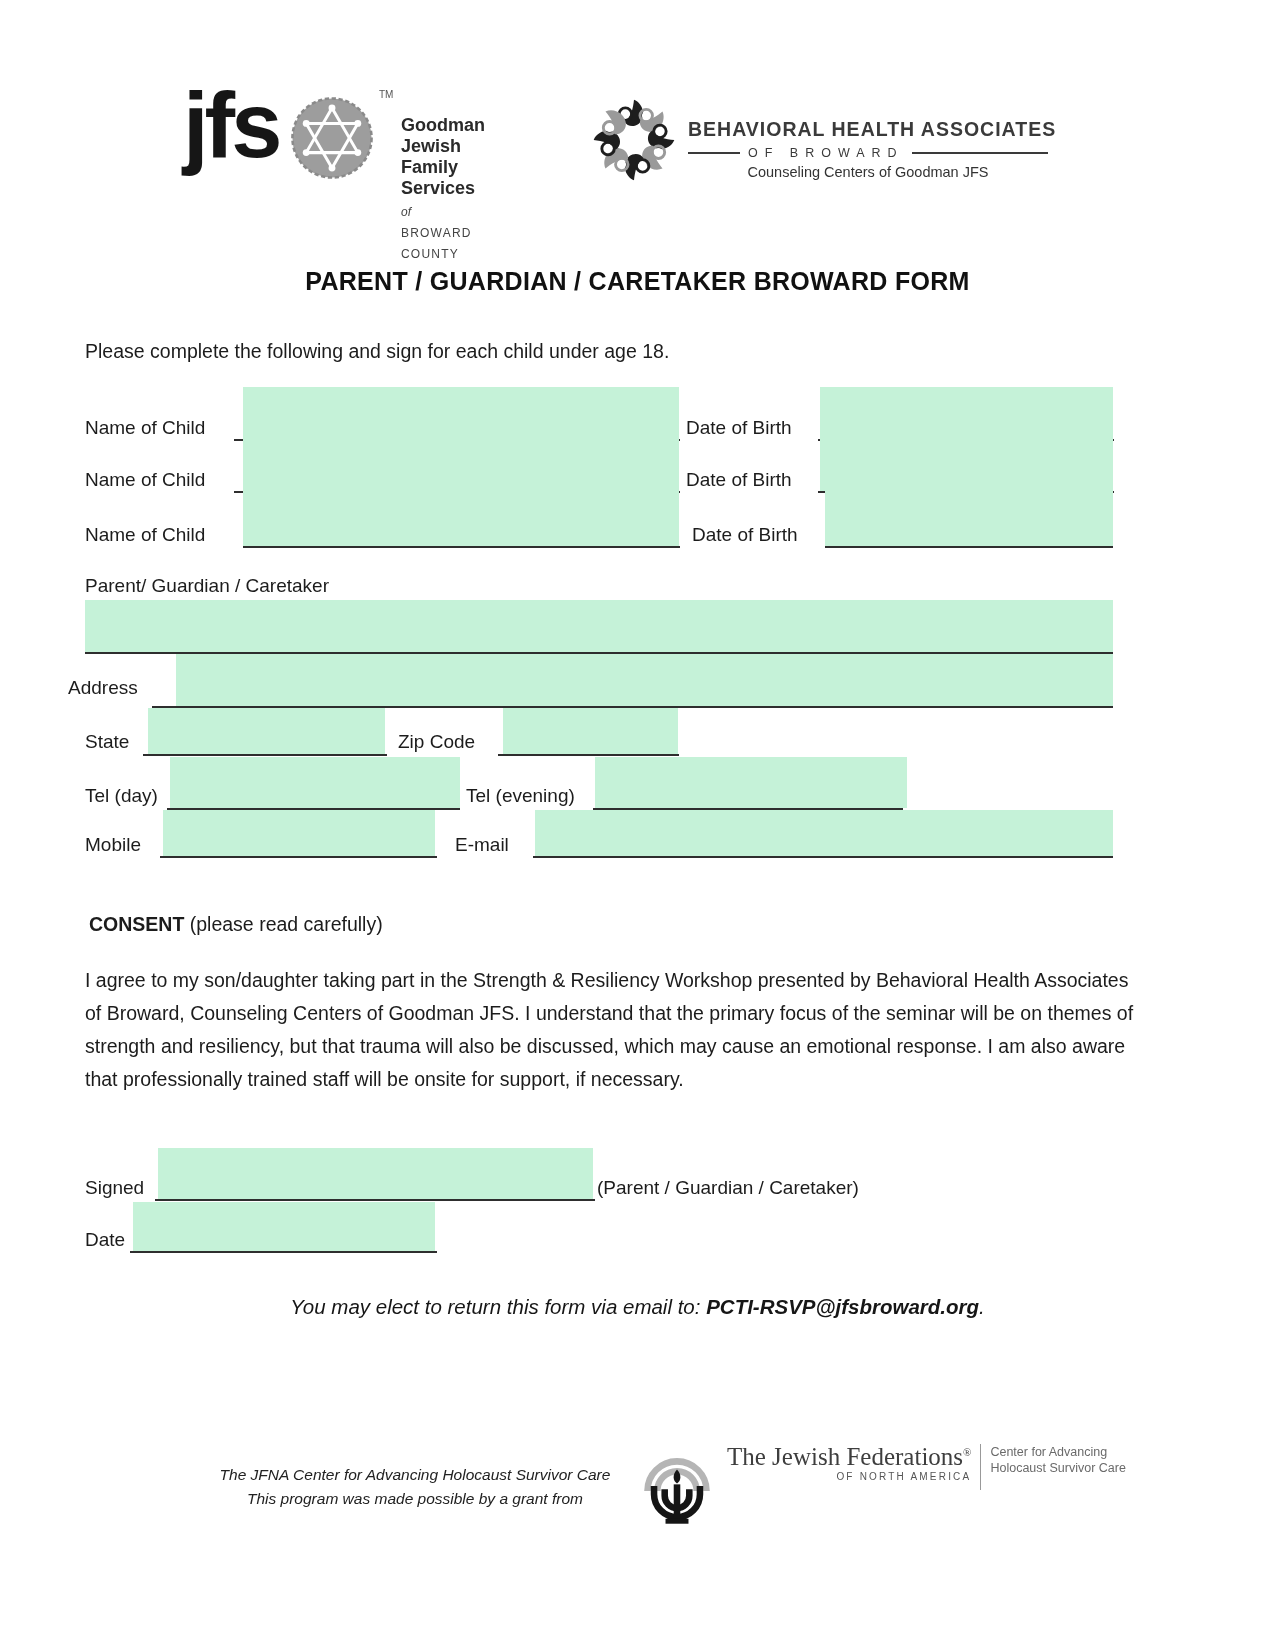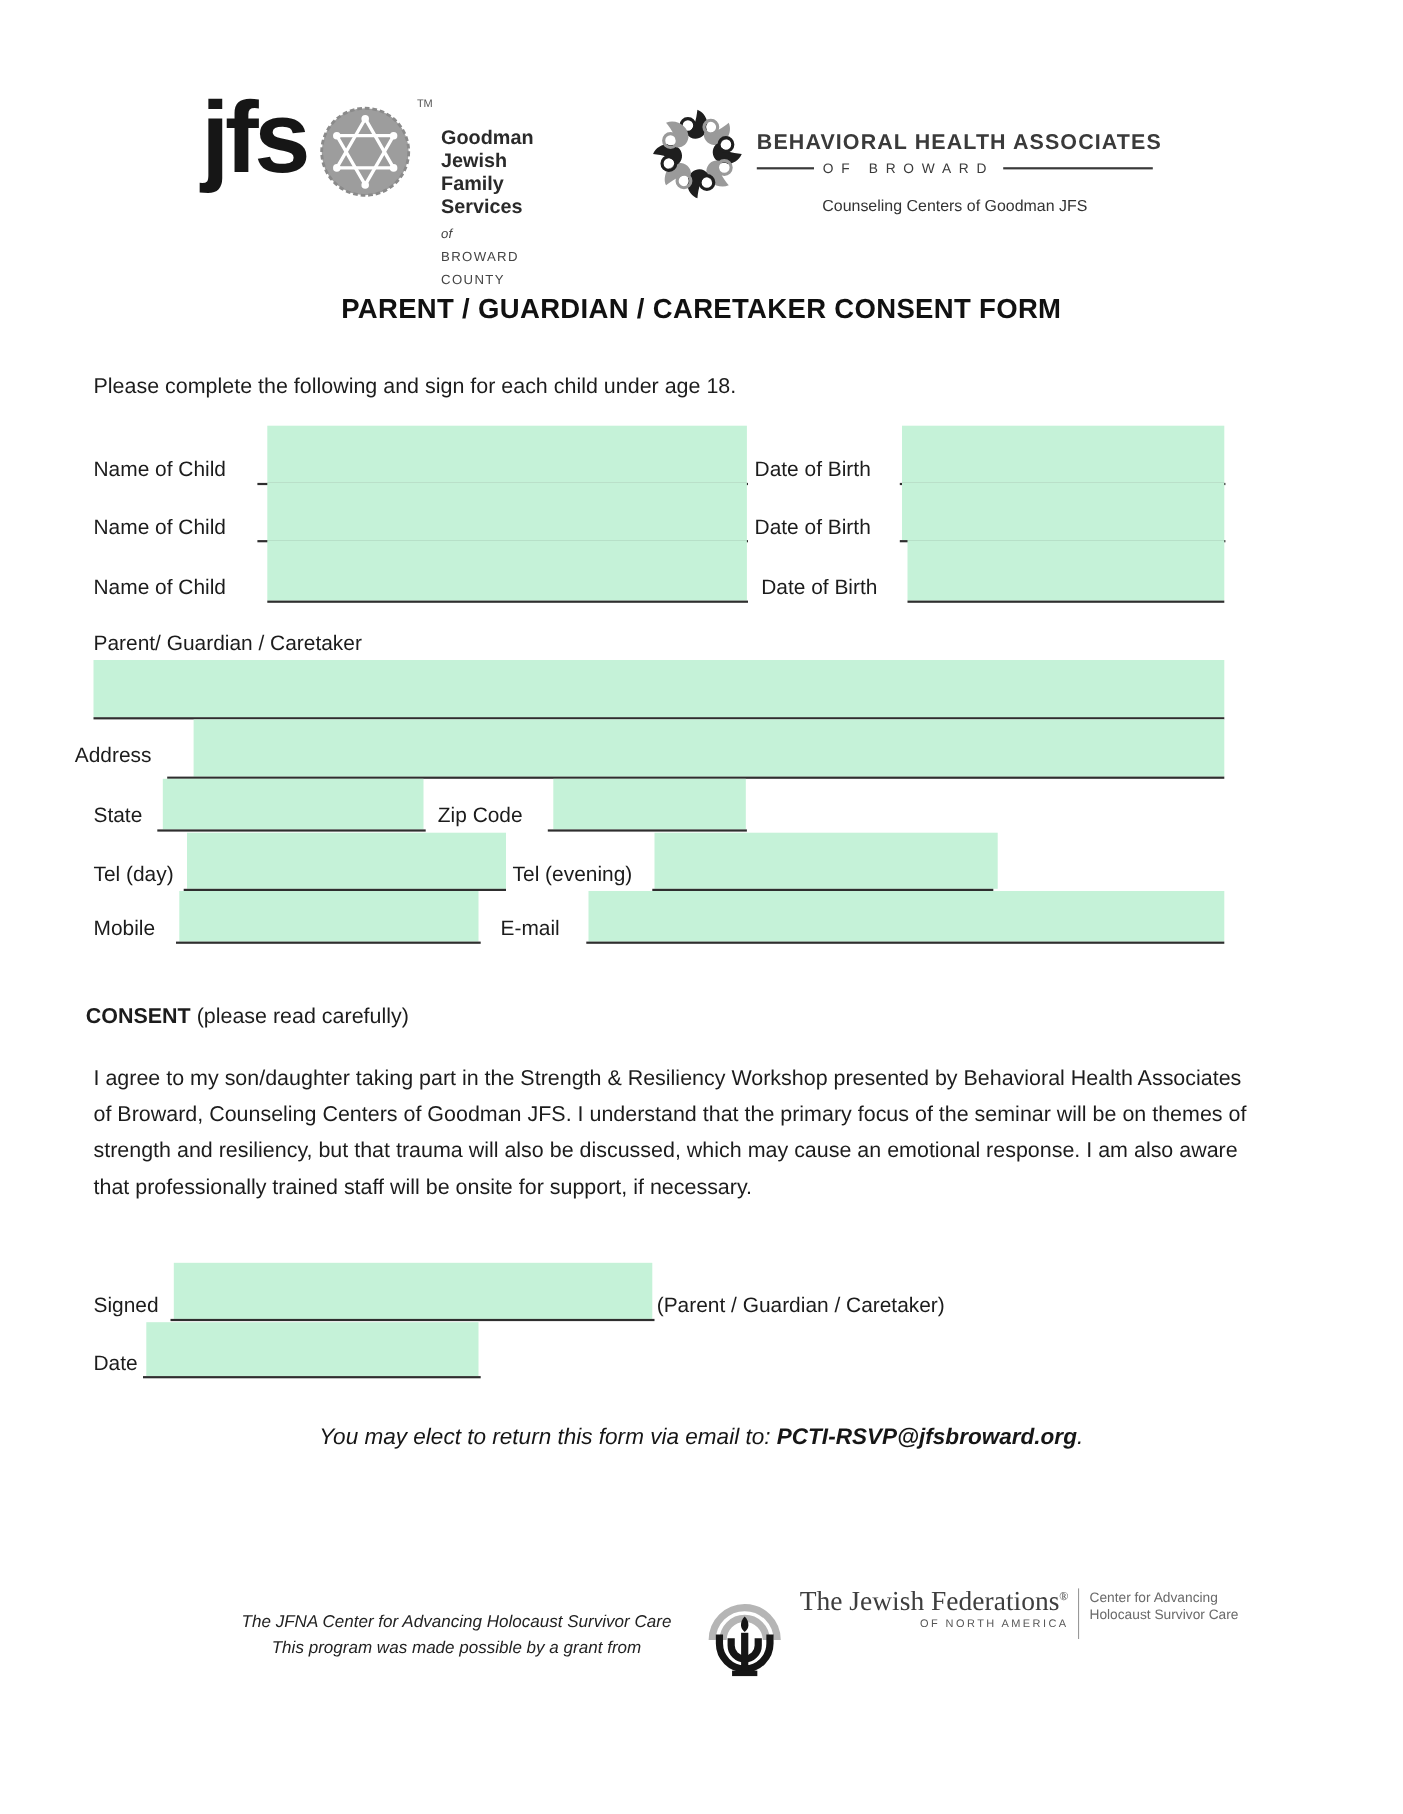--- a/index.html
+++ b/index.html
@@ -22,28 +22,28 @@
 
   
   .bha-block{position:absolute;left:586px;top:90px;}
   .bha-swirl{position:absolute;left:0;top:0;}
   .bha-text{position:absolute;left:102px;top:28px;width:360px;}
   .bha-title{font-size:19.5px;font-weight:bold;letter-spacing:1px;color:#3a3a3a;white-space:nowrap;}
   .bha-subrow{display:flex;align-items:center;margin-top:5px;}
   .bha-subline{height:2px;background:#3a3a3a;flex:0 0 52px;}
   .bha-subline.r{flex:1 1 auto;}
   .bha-sub{font-size:12.5px;letter-spacing:7px;color:#3a3a3a;padding:0 8px;white-space:nowrap;}
-  .bha-tag{font-size:14.5px;color:#333;margin-top:20px;text-align:center;}
+  .bha-tag{font-size:14.5px;color:#333;margin-top:4px;text-align:center;}
 
   .title{position:absolute;left:0;right:0;top:267px;text-align:center;
          font-size:25px;font-weight:bold;letter-spacing:.3px;color:#111;}
   .intro{position:absolute;left:85px;top:340px;font-size:19.5px;}
 
   .bold{font-weight:bold;}
-  .consent-head{position:absolute;left:78px;top:913px;font-size:19.5px;}
+  .consent-head{position:absolute;left:89px;top:913px;font-size:19.5px;}
   .consent-body{position:absolute;left:85px;top:964px;width:1062px;
                 font-size:19.5px;line-height:33px;}
 
   .return-line{position:absolute;left:0;right:0;top:1295px;text-align:center;
                font-size:20.5px;font-style:italic;color:#161616;}
   .return-line .mail{font-weight:bold;margin-top:21px;}
 
   .grant{position:absolute;left:150px;top:1463px;width:530px;text-align:center;
          font-style:italic;font-size:15.5px;line-height:24px;color:#222;}
 
@@ -131,21 +131,21 @@
       <div class="bha-title">BEHAVIORAL HEALTH ASSOCIATES</div>
       <div class="bha-subrow">
         <div class="bha-subline"></div>
         <div class="bha-sub">OF BROWARD</div>
         <div class="bha-subline r"></div>
       </div>
       <div class="bha-tag">Counseling Centers of Goodman JFS</div>
     </div>
   </div>
 
-  <div class="title">PARENT / GUARDIAN / CARETAKER CONSENT FORM</div>
+  <div class="title">PARENT / GUARDIAN / CARETAKER BROWARD FORM</div>
   <div class="intro">Please complete the following and sign for each child under age 18.</div>
 
   <div class="hl" style="left:243px;top:387px;width:436px;height:52px;"></div>
   <div class="hl" style="left:820px;top:387px;width:293px;height:52px;"></div>
   <div class="ln" style="left:234px;top:439px;width:446px;"></div>
   <div class="ln" style="left:818px;top:439px;width:296px;"></div>
   <div class="lab" style="left:85px;top:417px;">Name of Child</div>
   <div class="lab" style="left:686px;top:417px;">Date of Birth</div>
 
   <div class="hl" style="left:243px;top:439px;width:436px;height:52px;"></div>

